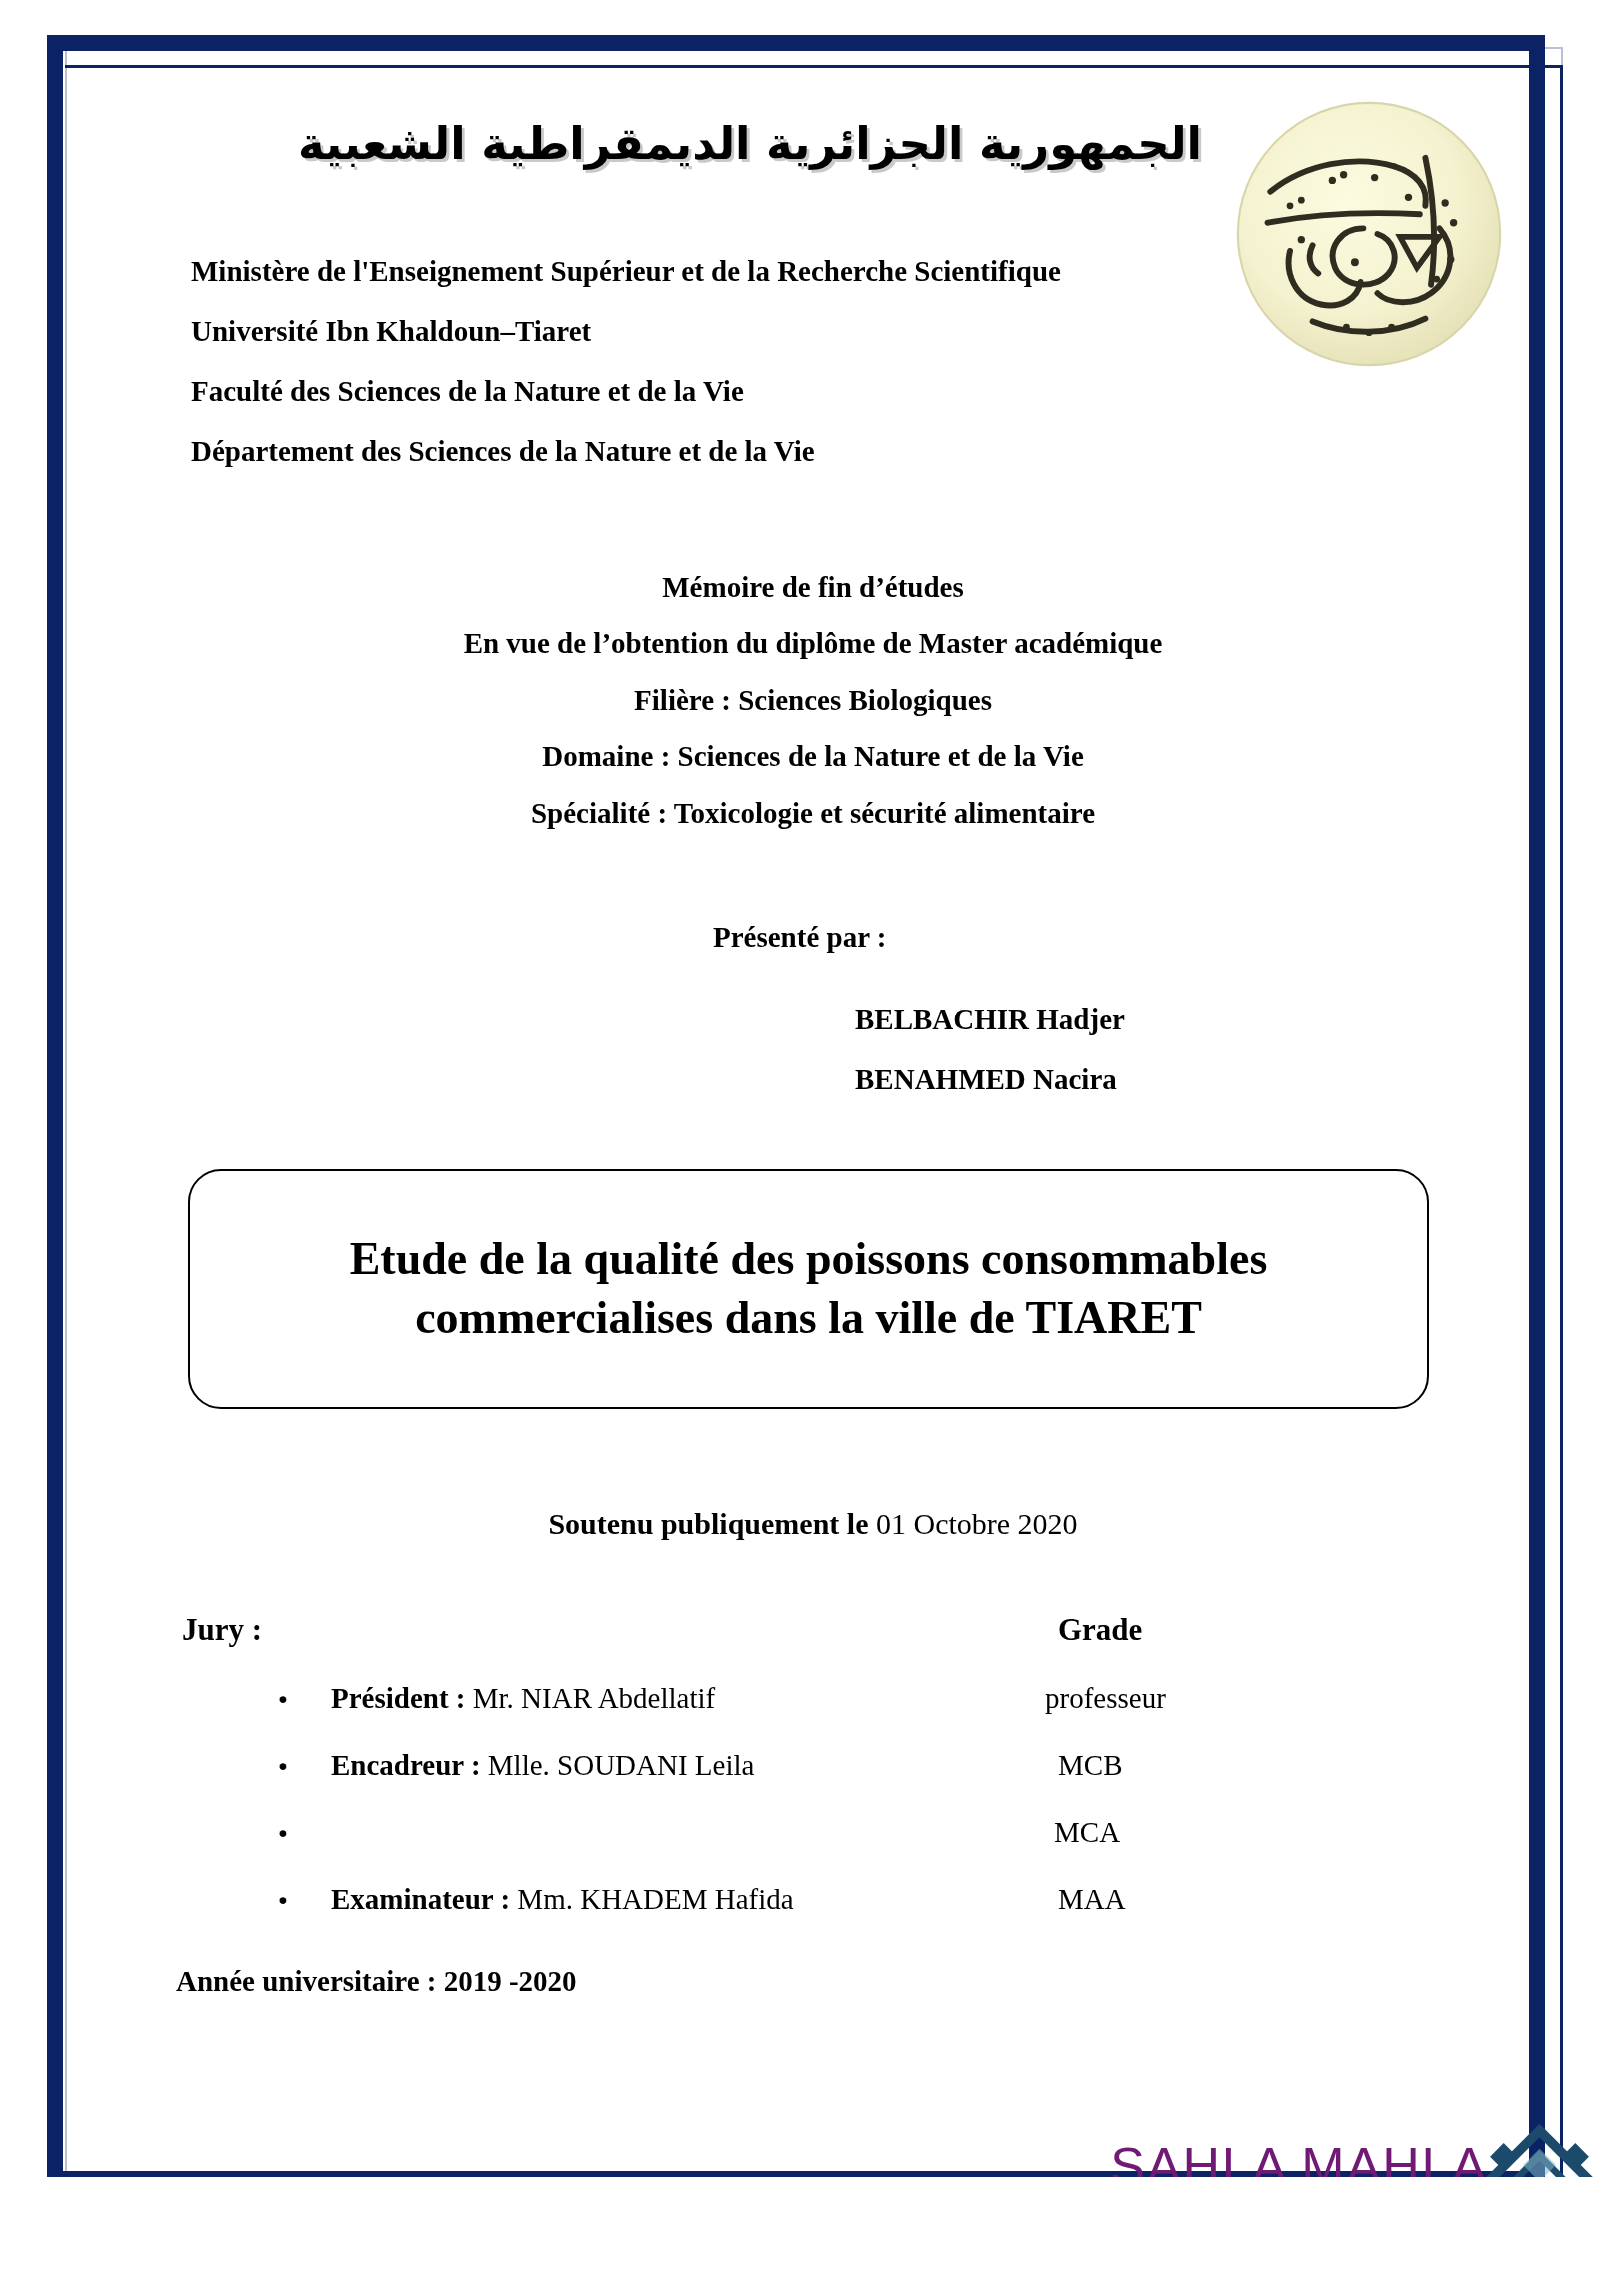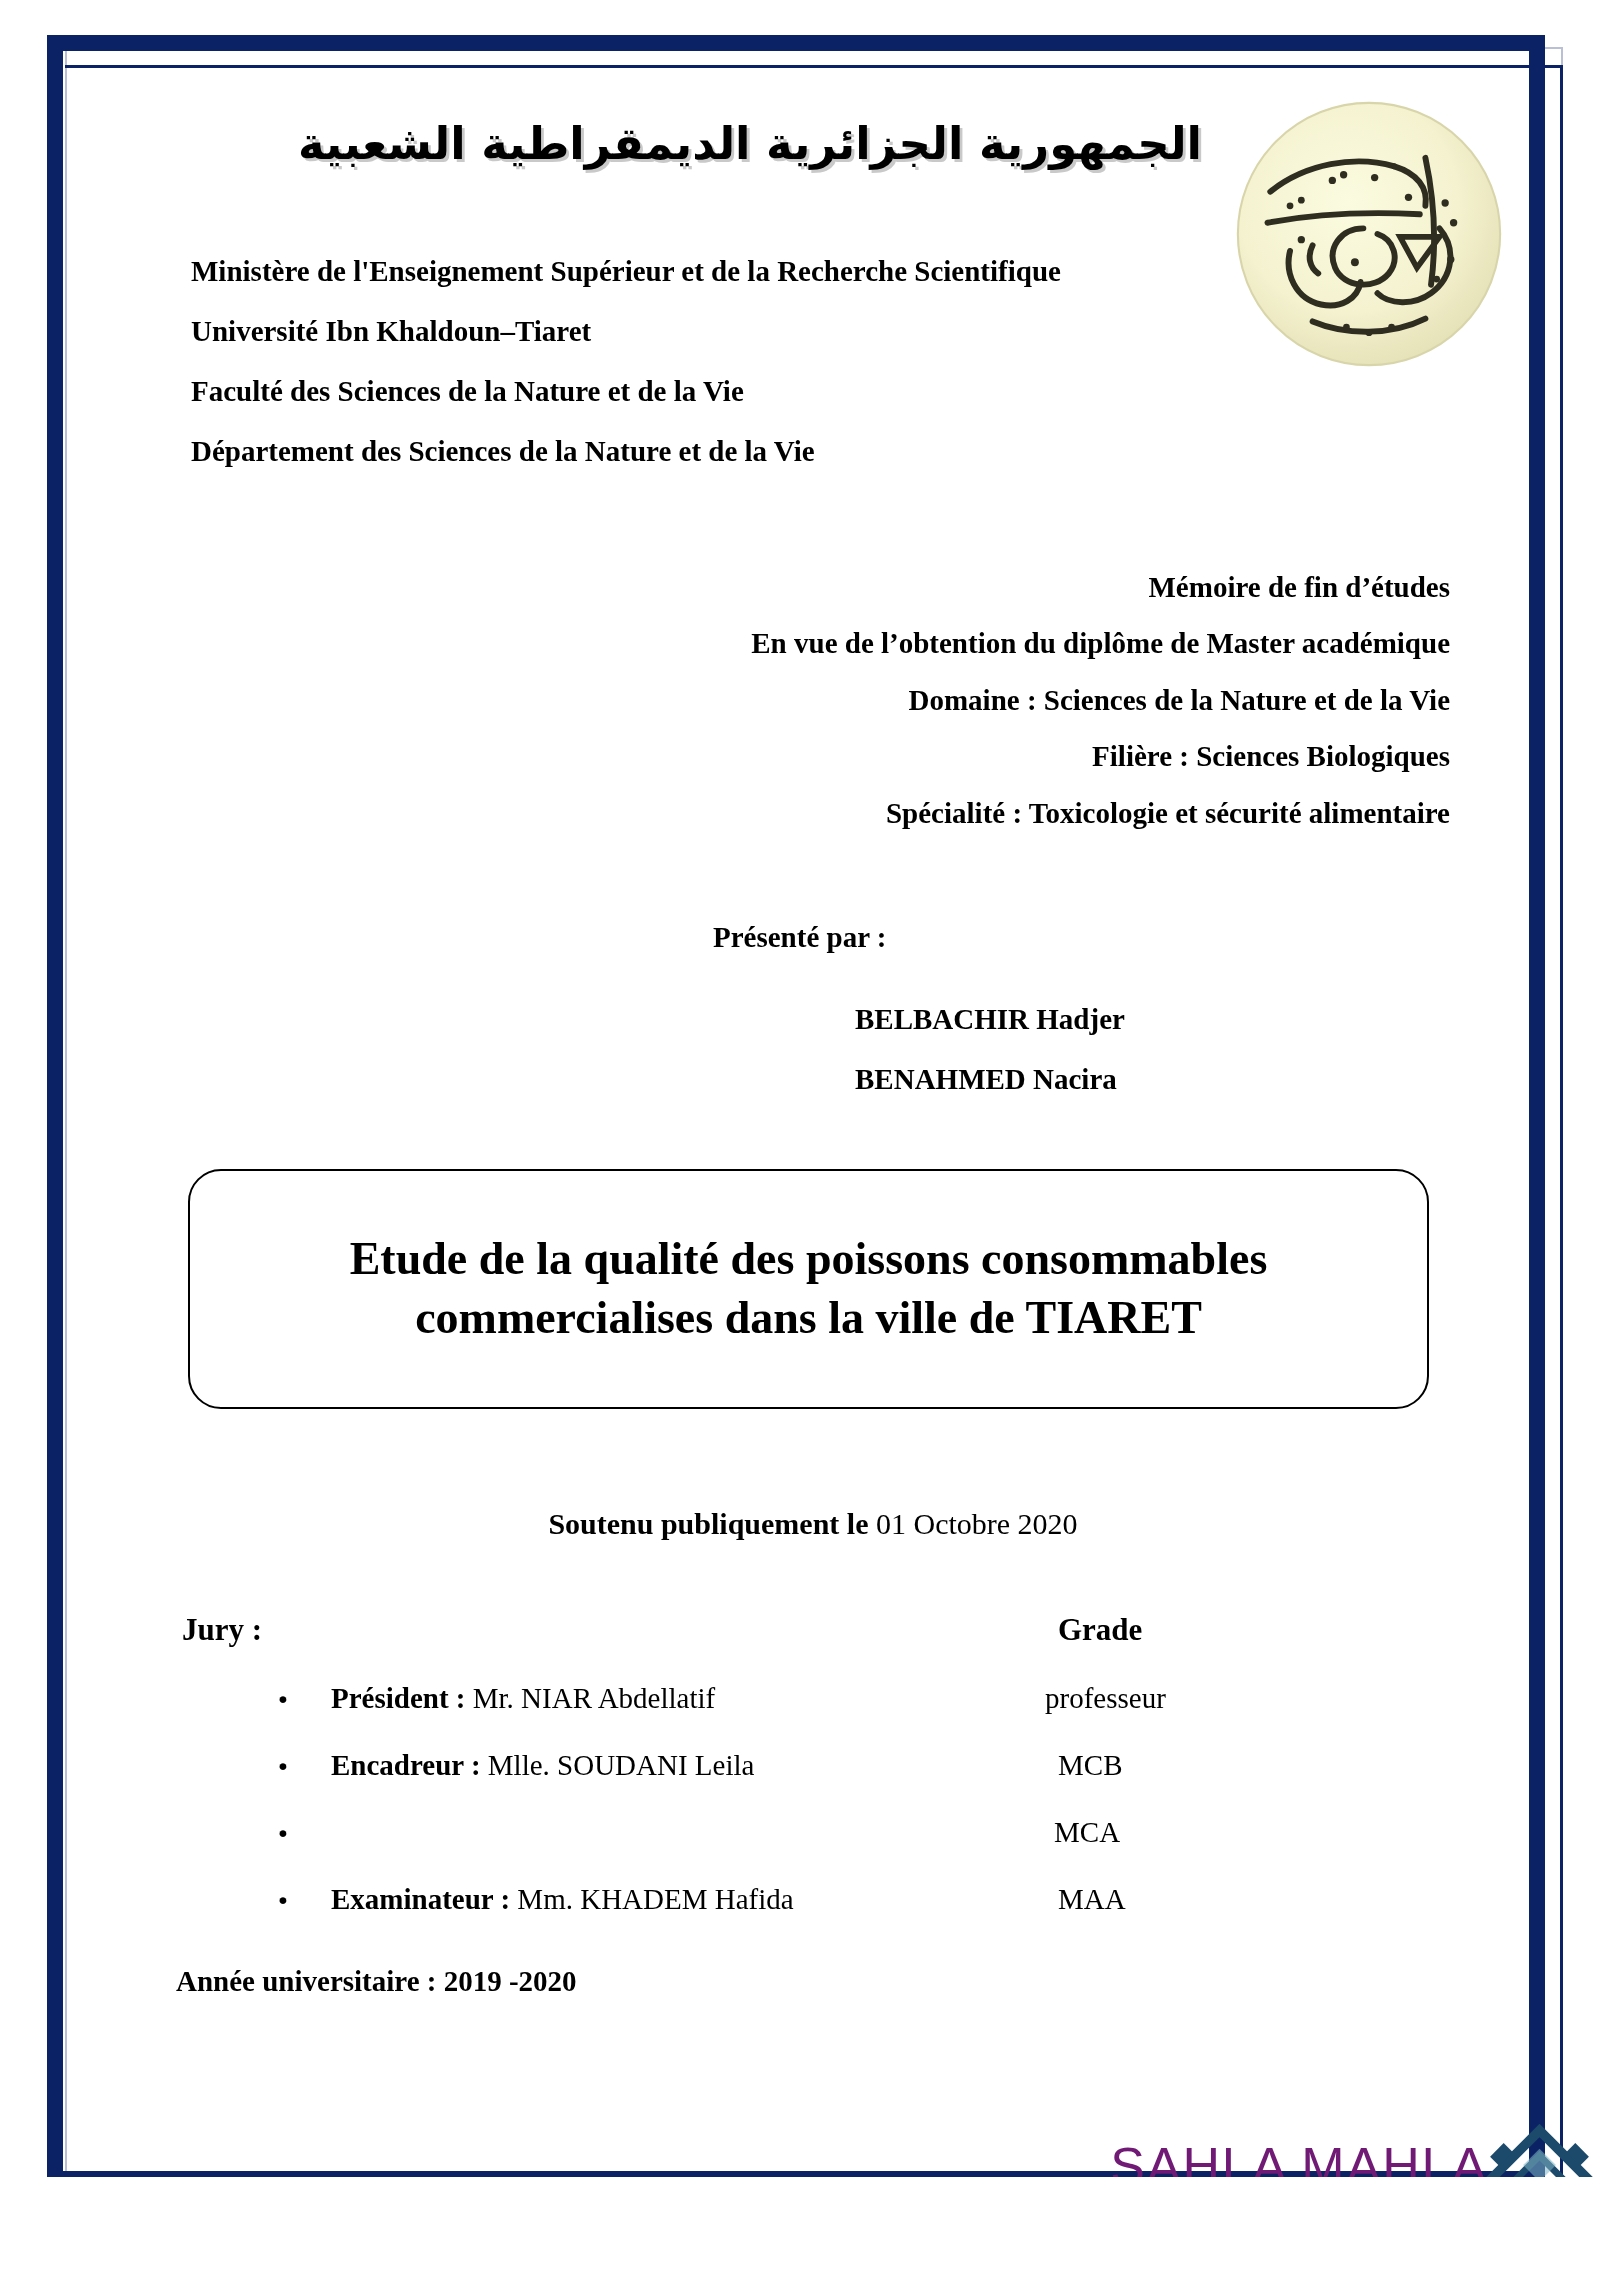--- a/index.html
+++ b/index.html
@@ -106,21 +106,21 @@
     margin-bottom: 31px;
     white-space: nowrap;
   }
 
   
   .degree {
     position: absolute;
     left: 176px;
     top: 573px;
     width: 1274px;
-    text-align: right;
+    text-align: center;
   }
   .degree .line {
     font-family: "Liberation Serif", serif;
     font-weight: 700;
     font-size: 29px;
     line-height: 1.0;
     margin-bottom: 27.4px;
     white-space: nowrap;
   }
 
@@ -374,22 +374,22 @@
     <div class="institution">
       <div class="line">Ministère de l'Enseignement Supérieur et de la Recherche Scientifique</div>
       <div class="line">Université Ibn Khaldoun–Tiaret</div>
       <div class="line">Faculté des Sciences de la Nature et de la Vie</div>
       <div class="line">Département des Sciences de la Nature et de la Vie</div>
     </div>
 
     <div class="degree">
       <div class="line">Mémoire de fin d’études</div>
       <div class="line">En vue de l’obtention du diplôme de Master académique</div>
+      <div class="line">Filière : Sciences Biologiques</div>
       <div class="line">Domaine : Sciences de la Nature et de la Vie</div>
-      <div class="line">Filière : Sciences Biologiques</div>
       <div class="line">Spécialité : Toxicologie et sécurité alimentaire</div>
     </div>
 
     <div class="presented-label">Présenté par :</div>
 
     <div class="authors">
       <div class="author">BELBACHIR Hadjer</div>
       <div class="author">BENAHMED Nacira</div>
     </div>
 

